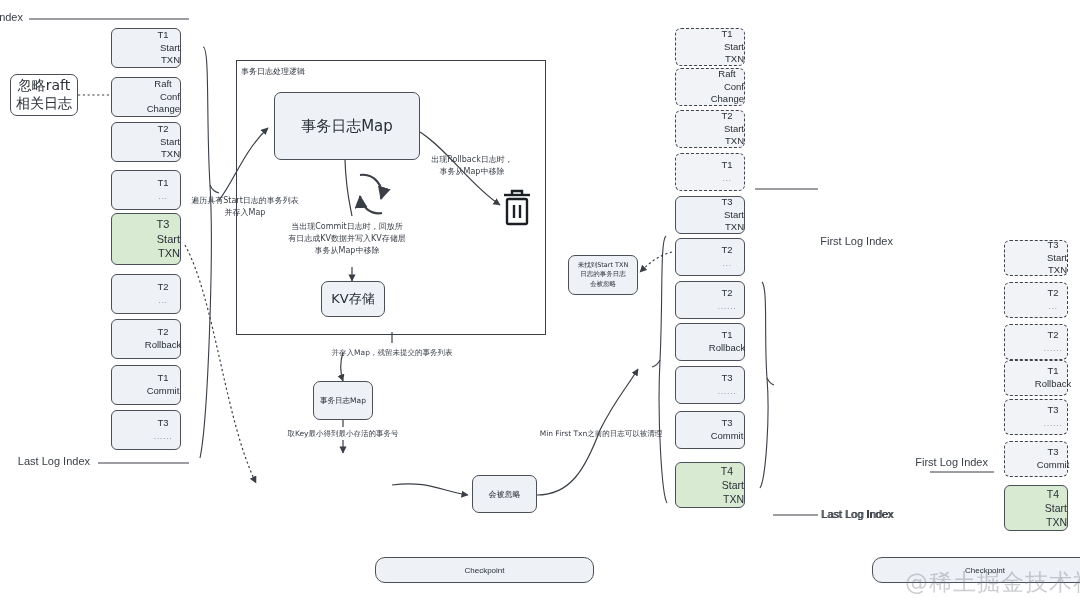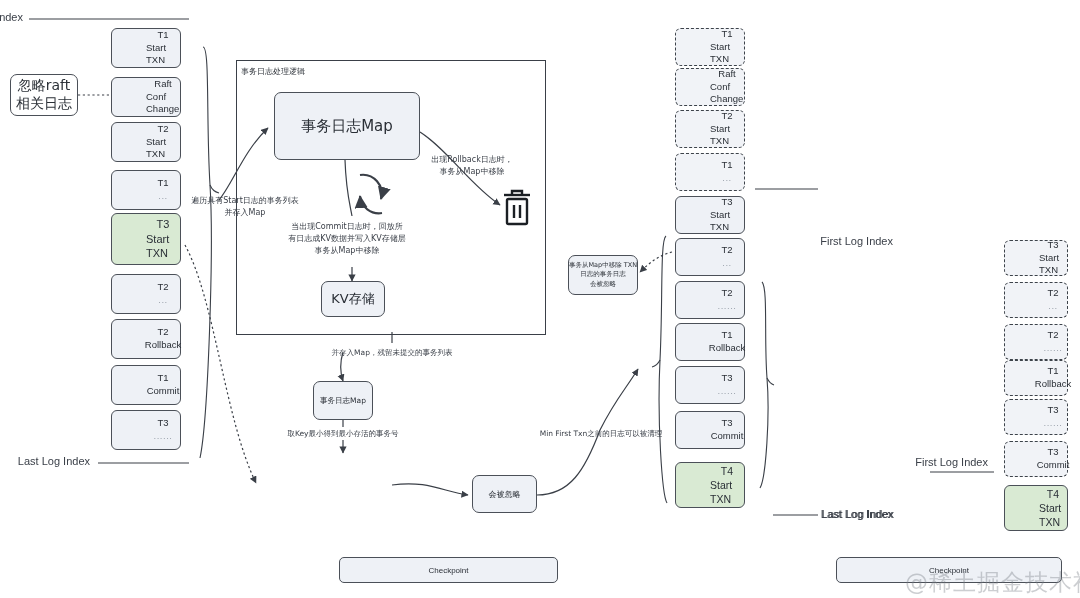--- a/index.html
+++ b/index.html
@@ -21,21 +21,21 @@
     border:1.4px solid #4b5058;
     border-radius:6px;
     background:#eef1f6;
     display:flex;flex-direction:column;
     align-items:center;justify-content:center;
     line-height:1.35;
     color:#2a2f36;
     padding-left:34px;
   }
   .logbox .l1{font-size:9.5px;}
-  .logbox .l2{font-size:9.5px;}
+  .logbox .l2{font-size:9.5px;text-align:right;}
   .logbox.green{background:#d9ead3;border-color:#4b5058;}
   .logbox.dashed{border-style:dashed;border-width:1.3px;border-color:#3d434a;background:#f1f3f7;}
   .logbox.muted .l2{color:#9aa1ab;letter-spacing:0.5px;}
 
   
   .col-left .logbox{width:70px;height:40px;left:111px;}
   .col-left .logbox.big{height:52px;}
   .col-mid  .logbox{width:70px;height:38px;left:675px;}
   .col-mid  .logbox.big{height:46px;}
   .col-right .logbox{width:64px;height:36px;left:1004px;}
@@ -43,21 +43,21 @@
 
   
   .node{
     position:absolute;box-sizing:border-box;
     border:1.4px solid #4b5058;border-radius:7px;
     background:#eef1f6;
     display:flex;align-items:center;justify-content:center;
     text-align:center;color:#2a2f36;
   }
   .node.white{background:#ffffff;}
-  .node.plain{border-radius:5px;}
+  .node.plain{border-radius:10px;margin-left:36px;}
 
   
   .frame{
     position:absolute;box-sizing:border-box;
     border:1.5px solid #3a3f47;background:transparent;
   }
   .frame-title{
     position:absolute;font-size:8px;color:#2a2f36;
   }
 
@@ -229,21 +229,21 @@
   <div class="lbl cn" style="left:263px;top:428px;width:160px;font-size:7.5px;">取Key最小得到最小存活的事务号</div>
 
 
   <div class="node" style="left:472px;top:475px;width:65px;height:38px;">
     <span class="cn" style="font-size:8px;">会被忽略</span>
   </div>
 
   <div class="lbl cn" style="left:521px;top:428px;width:160px;font-size:7.5px;">Min First Txn之前的日志可以被清理</div>
 
   <div class="node" style="left:568px;top:255px;width:70px;height:40px;">
-    <span class="cn" style="font-size:6.5px;white-space:pre;line-height:1.45;">事务从Map中移除 TXN
+    <span class="cn" style="font-size:6.5px;white-space:pre;line-height:1.45;">未找到Start TXN
 日志的事务日志
 会被忽略</span>
   </div>
 
   <div class="col-mid">
     <div class="index-lbl" style="left:893px;top:235px;transform:translateX(-100%);">First Log Index</div>
     <div class="index-lbl" style="left:893px;top:508px;transform:translateX(-100%);">Last Log Index</div>
 
     <div class="logbox dashed" style="top:28px;">
       <span class="l1">T1</span>

